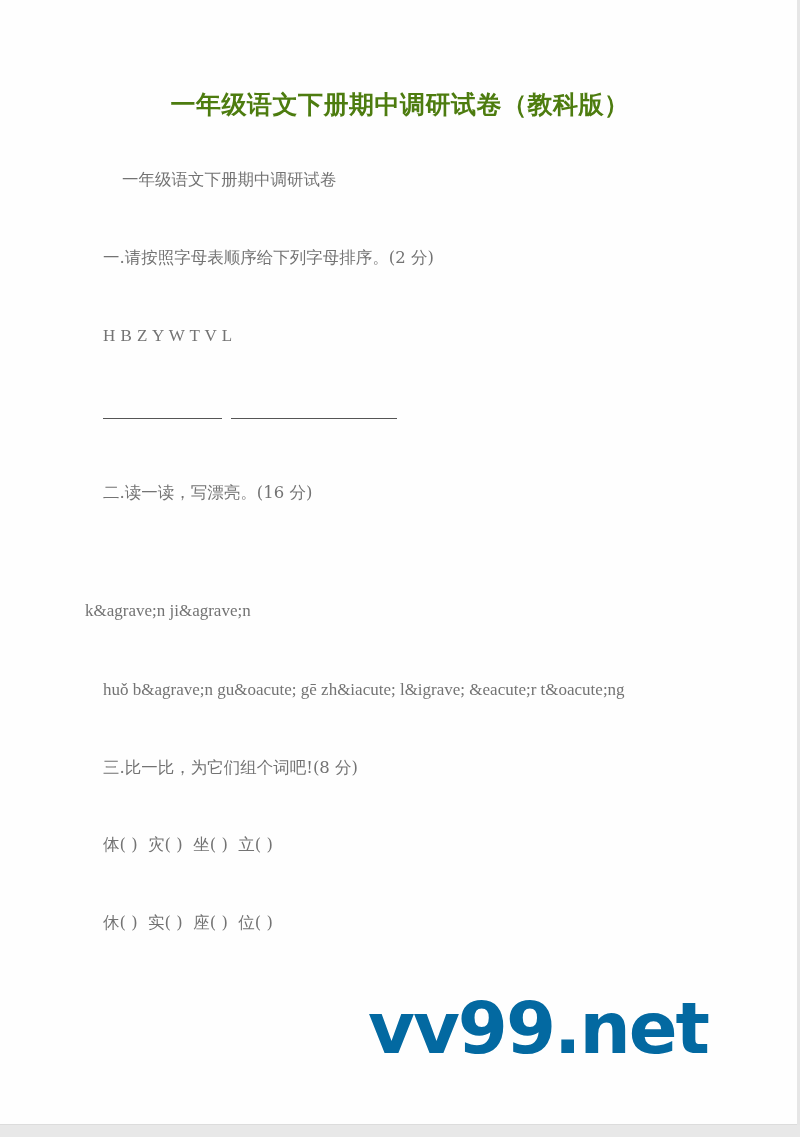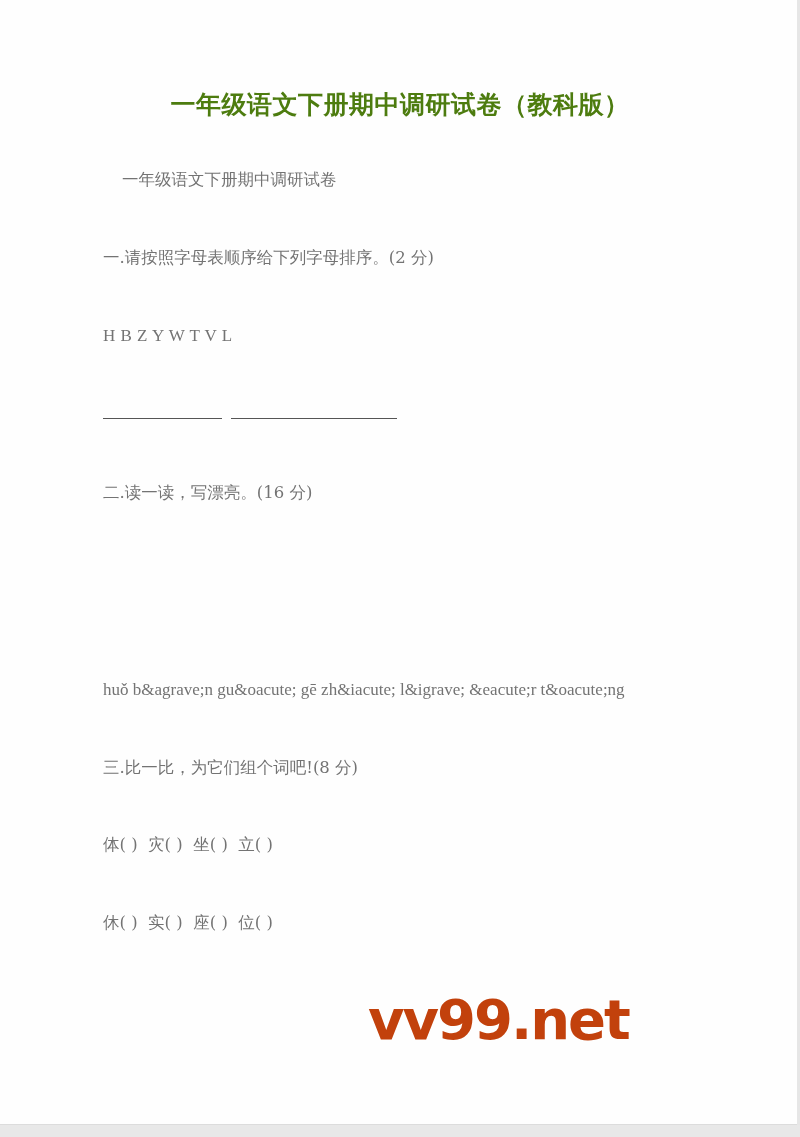--- a/index.html
+++ b/index.html
@@ -53,23 +53,23 @@
     border-bottom: 1px solid #555;
     height: 1px;
     vertical-align: middle;
   }
   .watermark {
     position: absolute;
     left: 368px;
     top: 992px;
     font-family: "DejaVu Sans", "Liberation Sans", sans-serif;
     font-weight: bold;
-    font-size: 56px;
+    font-size: 72px;
     letter-spacing: -2px;
-    color: #c2410c;
+    color: #0369a1;
     line-height: 1;
     pointer-events: none;
   }
   .bottom-bar {
     position: absolute;
     left: 0;
     top: 1125px;
     width: 800px;
     height: 12px;
     background: #e8e8e8;
@@ -97,20 +97,21 @@
   <div class="line latin" style="top:325px; word-spacing:1px;">H B Z Y W T V L</div>
 
   <div class="line" style="top:406px;">
     <span class="blank" style="width:119px;"></span>
     <span class="blank" style="width:166px; margin-left:4px;"></span>
   </div>
 
   <div class="line" style="top:482px;">二.读一读，写漂亮。(16 分)</div>
 
 
+  <div class="line latin" style="left:85px; top:600px;">k&amp;agrave;n ji&amp;agrave;n</div>
 
   <div class="line latin" style="top:679px;">huǒ b&amp;agrave;n gu&amp;oacute; gē zh&amp;iacute; l&amp;igrave; &amp;eacute;r t&amp;oacute;ng</div>
 
   <div class="line" style="top:757px;">三.比一比，为它们组个词吧!(8 分)</div>
 
   <div class="line" style="top:834px; white-space:pre;">体( )  灾( )  坐( )  立( )</div>
 
   <div class="line" style="top:912px; white-space:pre;">休( )  实( )  座( )  位( )</div>
 
 

